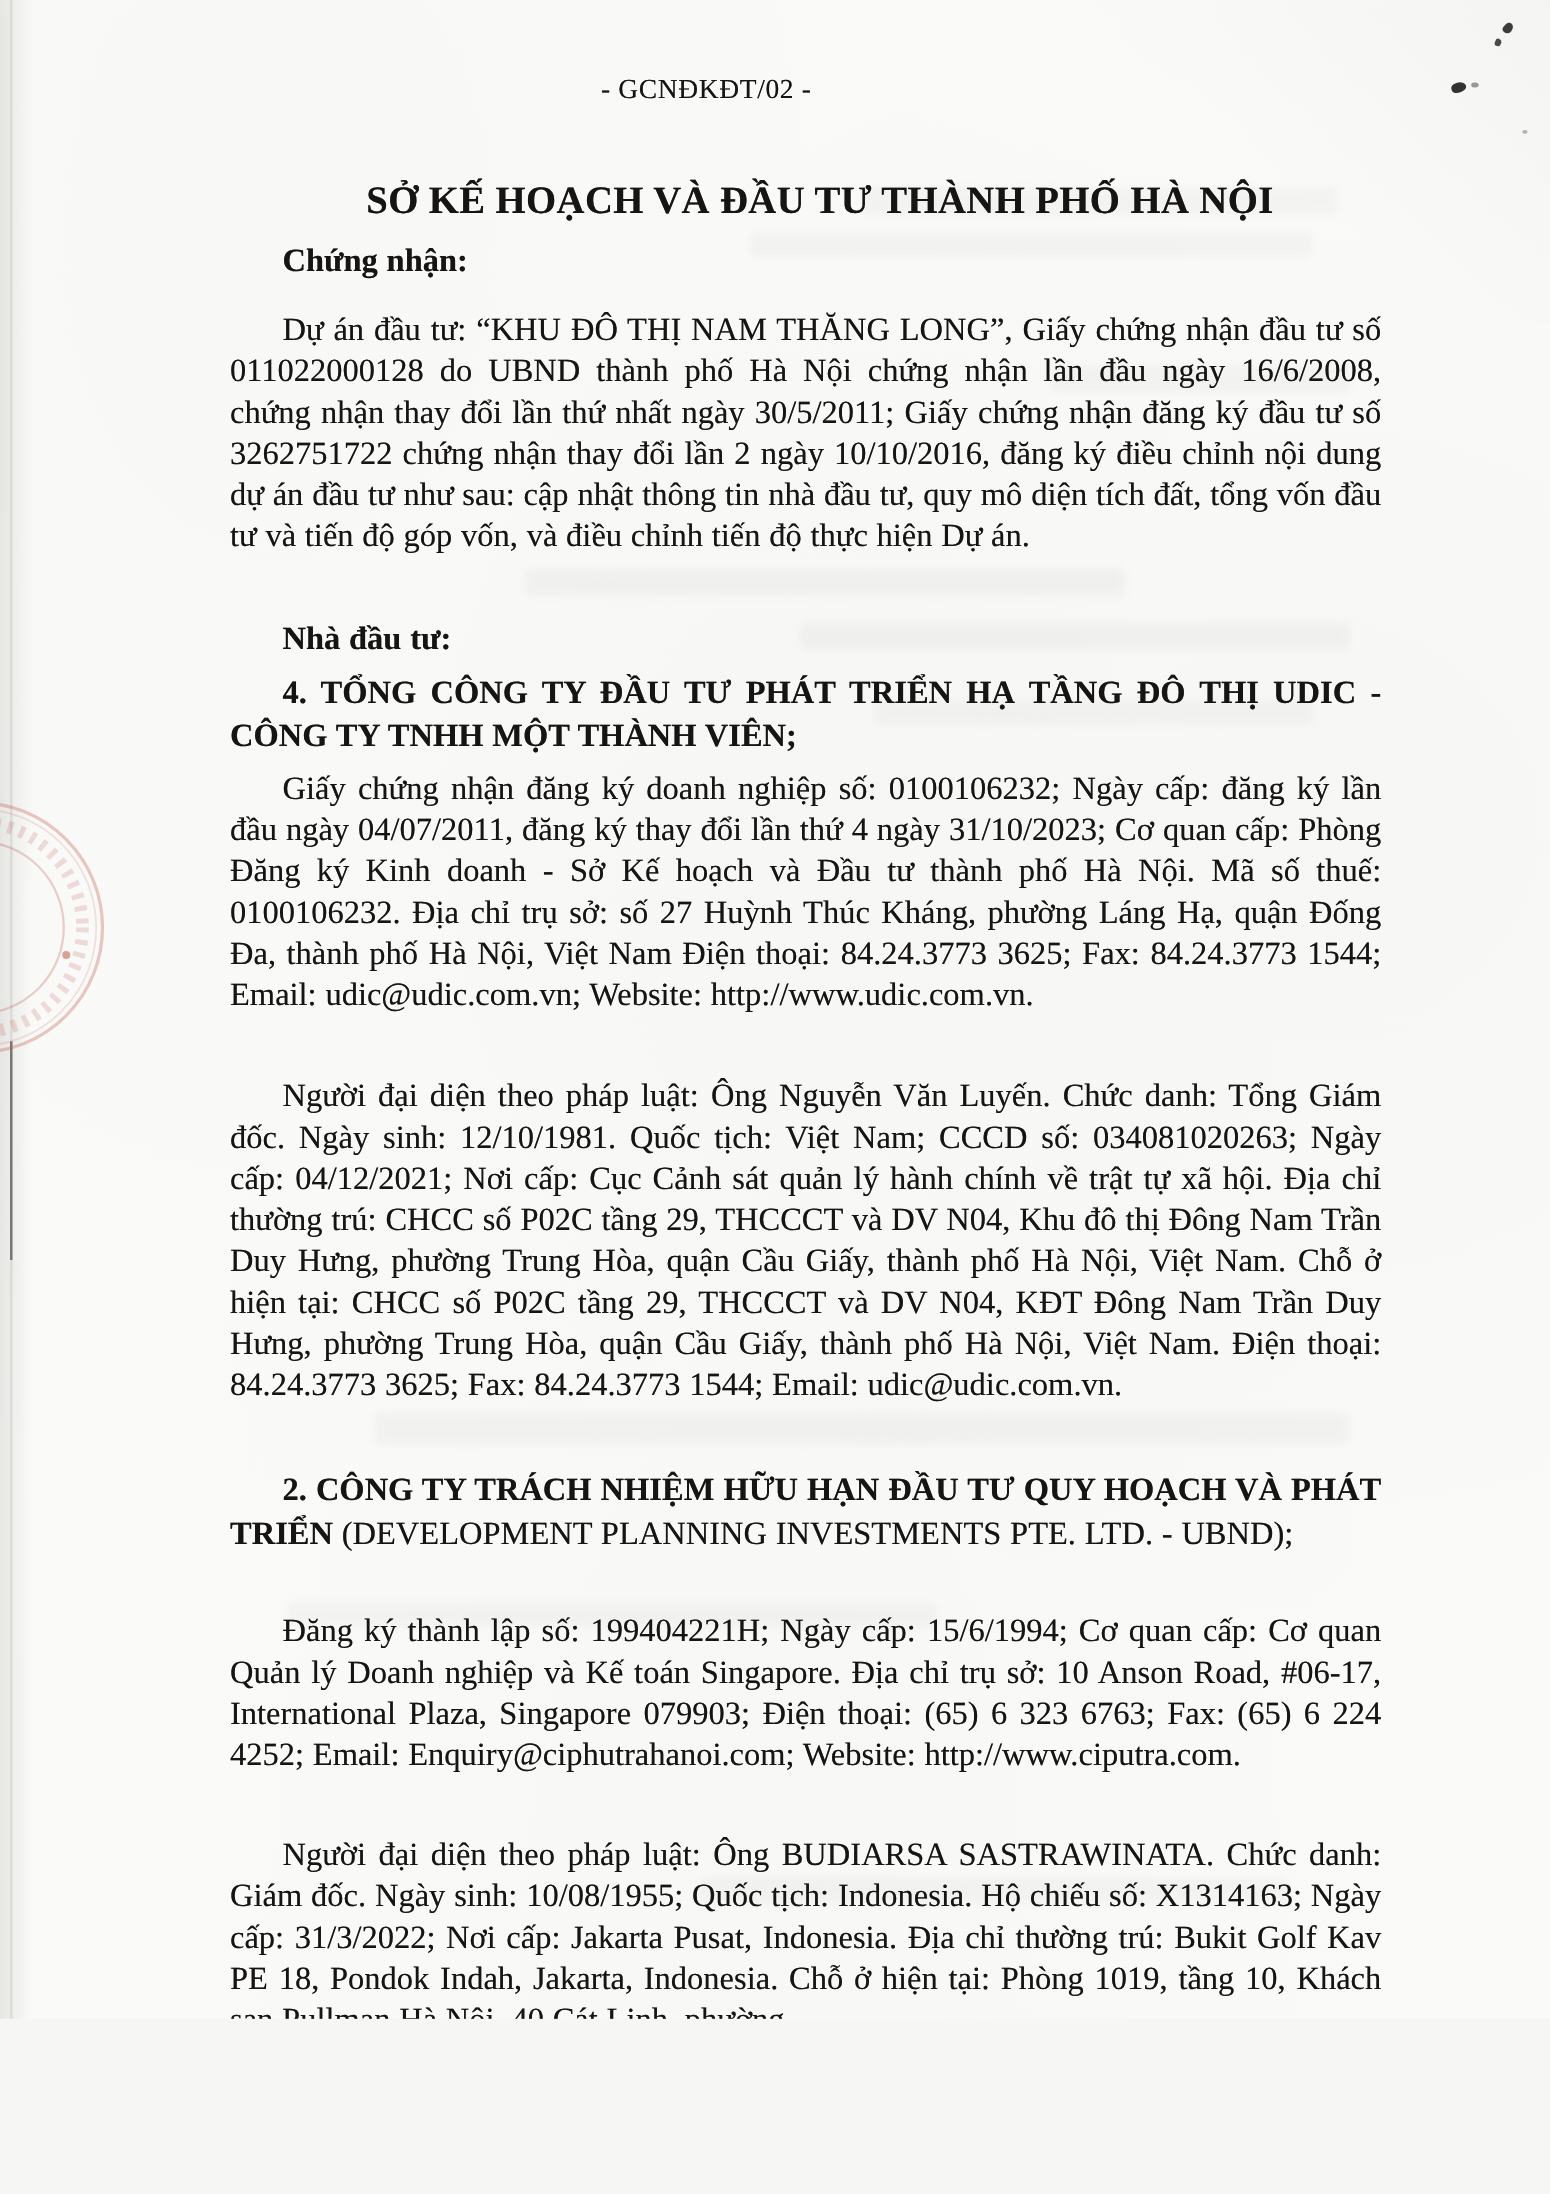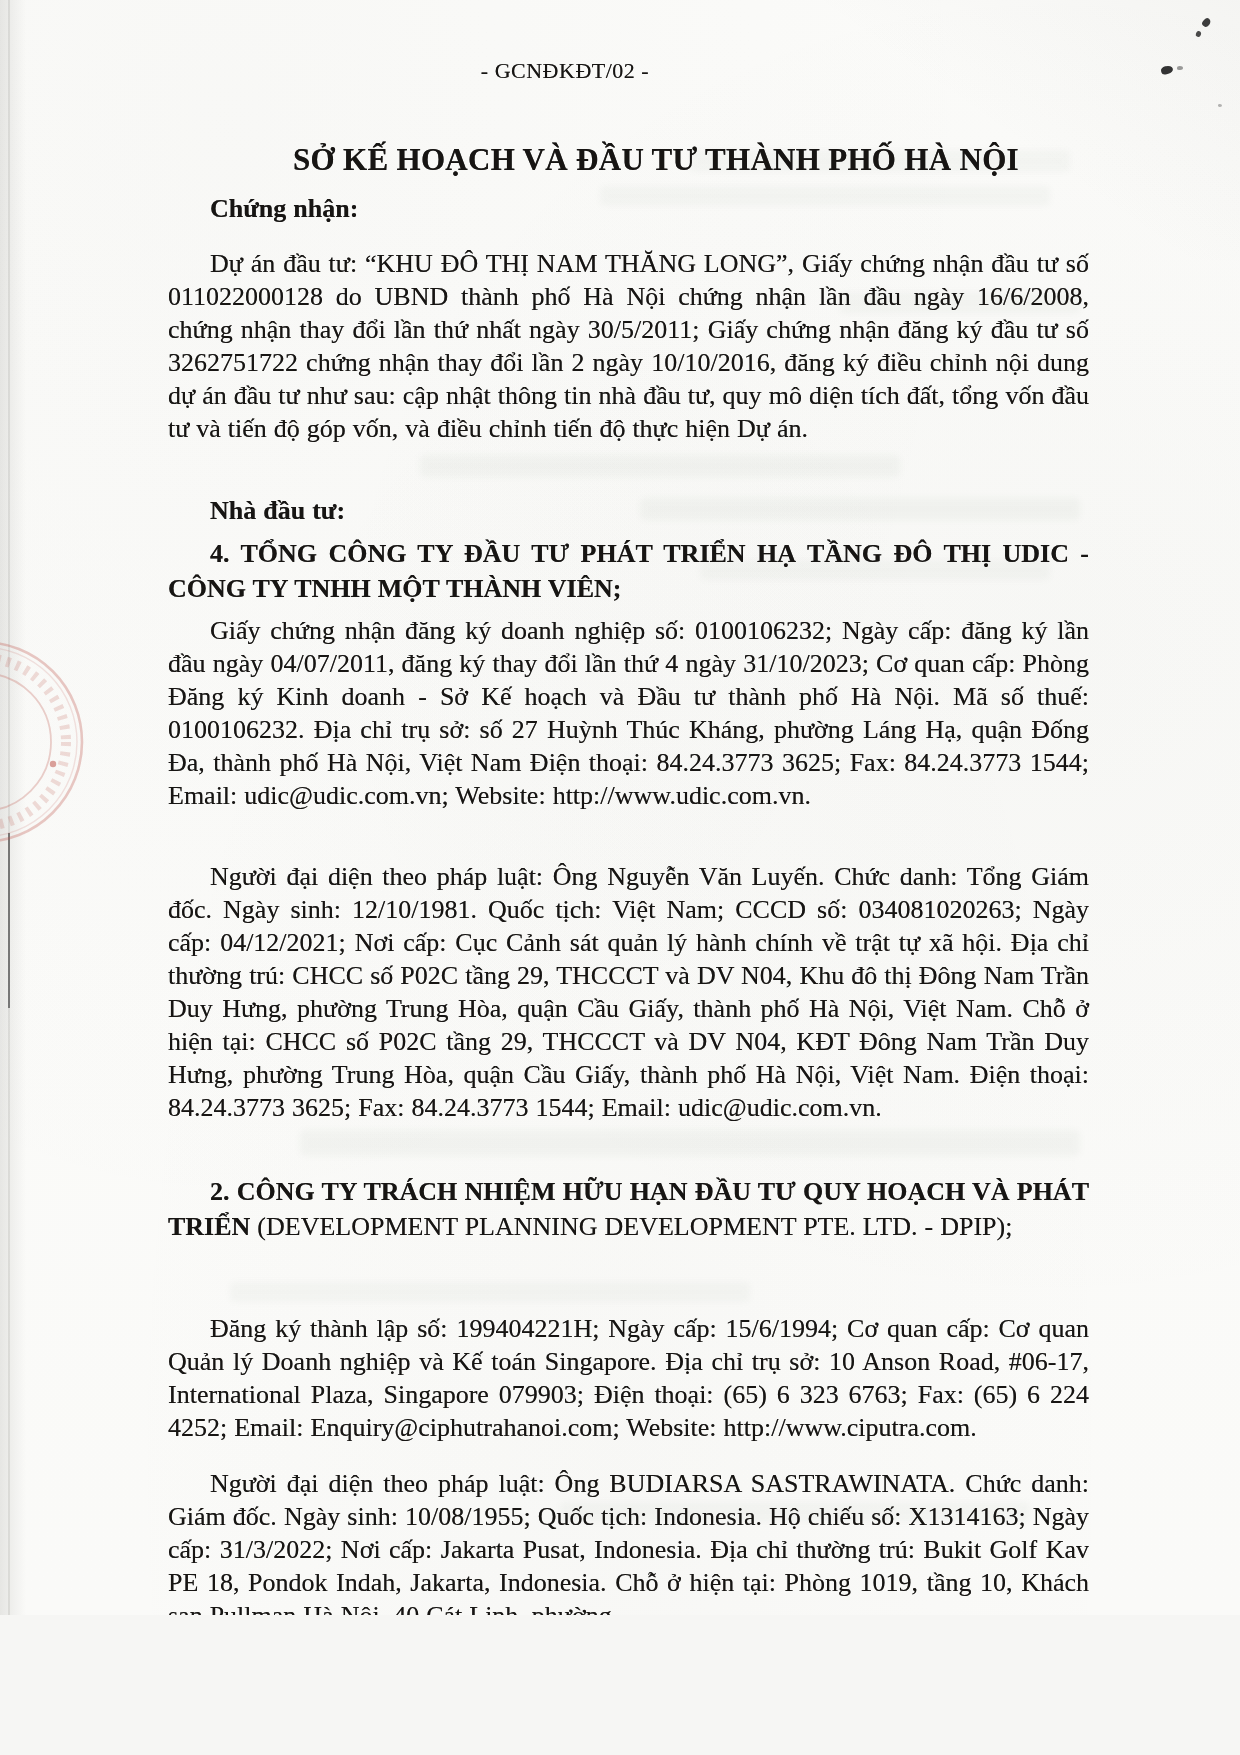--- a/index.html
+++ b/index.html
@@ -38,21 +38,21 @@
     text-shadow:0 0 0.4px rgba(20,20,20,0.6);
   }
   .issuer{
     position:absolute;top:142px;left:0;width:100%;margin:0;text-align:center;
     font-size:31px;font-weight:bold;letter-spacing:0.3px;
     text-shadow:0 0 0.5px rgba(20,20,20,0.7);
     padding-left:36px;
   }
   .content{position:absolute;left:168px;top:0;width:921px;}
   .blk{
-    position:absolute;left:0;width:100%;margin:0;
+    position:absolute;left:16px;width:100%;margin:0;
     font-size:26px;line-height:33px;word-spacing:0.5px;
     text-align:justify;text-indent:42px;
     text-shadow:0 0 0.4px rgba(20,20,20,0.6);
   }
   .bold{font-weight:bold;}
   .heading{line-height:35px;}
 </style>
 </head>
 <body>
 
@@ -101,20 +101,20 @@
     <p class="blk" style="top:247px;">Dự án đầu tư: “KHU ĐÔ THỊ NAM THĂNG LONG”, Giấy chứng nhận đầu tư số 011022000128 do UBND thành phố Hà Nội chứng nhận lần đầu ngày 16/6/2008, chứng nhận thay đổi lần thứ nhất ngày 30/5/2011; Giấy chứng nhận đăng ký đầu tư số 3262751722 chứng nhận thay đổi lần 2 ngày 10/10/2016, đăng ký điều chỉnh nội dung dự án đầu tư như sau: cập nhật thông tin nhà đầu tư, quy mô diện tích đất, tổng vốn đầu tư và tiến độ góp vốn, và điều chỉnh tiến độ thực hiện Dự án.</p>
 
     <p class="blk bold" style="top:494px;">Nhà đầu tư:</p>
 
     <p class="blk heading" style="top:536px;"><span class="bold">4. TỔNG CÔNG TY ĐẦU TƯ PHÁT TRIỂN HẠ TẦNG ĐÔ THỊ UDIC - CÔNG TY TNHH MỘT THÀNH VIÊN;</span><span></span></p>
 
     <p class="blk" style="top:614px;">Giấy chứng nhận đăng ký doanh nghiệp số: 0100106232; Ngày cấp: đăng ký lần đầu ngày 04/07/2011, đăng ký thay đổi lần thứ 4 ngày 31/10/2023; Cơ quan cấp: Phòng Đăng ký Kinh doanh - Sở Kế hoạch và Đầu tư thành phố Hà Nội. Mã số thuế: 0100106232. Địa chỉ trụ sở: số 27 Huỳnh Thúc Kháng, phường Láng Hạ, quận Đống Đa, thành phố Hà Nội, Việt Nam Điện thoại: 84.24.3773 3625; Fax: 84.24.3773 1544; Email: udic@udic.com.vn; Website: http://www.udic.com.vn.</p>
 
     <p class="blk" style="top:860px;">Người đại diện theo pháp luật: Ông Nguyễn Văn Luyến. Chức danh: Tổng Giám đốc. Ngày sinh: 12/10/1981. Quốc tịch: Việt Nam; CCCD số: 034081020263; Ngày cấp: 04/12/2021; Nơi cấp: Cục Cảnh sát quản lý hành chính về trật tự xã hội. Địa chỉ thường trú: CHCC số P02C tầng 29, THCCCT và DV N04, Khu đô thị Đông Nam Trần Duy Hưng, phường Trung Hòa, quận Cầu Giấy, thành phố Hà Nội, Việt Nam. Chỗ ở hiện tại: CHCC số P02C tầng 29, THCCCT và DV N04, KĐT Đông Nam Trần Duy Hưng, phường Trung Hòa, quận Cầu Giấy, thành phố Hà Nội, Việt Nam. Điện thoại: 84.24.3773 3625; Fax: 84.24.3773 1544; Email: udic@udic.com.vn.</p>
 
-    <p class="blk heading" style="top:1174px;"><span class="bold">2. CÔNG TY TRÁCH NHIỆM HỮU HẠN ĐẦU TƯ QUY HOẠCH VÀ PHÁT TRIỂN</span><span> (DEVELOPMENT PLANNING DEVELOPMENT PTE. LTD. - DPIP);</span></p>
+    <p class="blk heading" style="top:1174px;"><span class="bold">2. CÔNG TY TRÁCH NHIỆM HỮU HẠN ĐẦU TƯ QUY HOẠCH VÀ PHÁT TRIỂN</span><span> (DEVELOPMENT PLANNING INVESTMENTS PTE. LTD. - UBND);</span></p>
 
-    <p class="blk" style="top:1288px;margin-top:24px;">Đăng ký thành lập số: 199404221H; Ngày cấp: 15/6/1994; Cơ quan cấp: Cơ quan Quản lý Doanh nghiệp và Kế toán Singapore. Địa chỉ trụ sở: 10 Anson Road, #06-17, International Plaza, Singapore 079903; Điện thoại: (65) 6 323 6763; Fax: (65) 6 224 4252; Email: Enquiry@ciphutrahanoi.com; Website: http://www.ciputra.com.</p>
+    <p class="blk" style="top:1288px;">Đăng ký thành lập số: 199404221H; Ngày cấp: 15/6/1994; Cơ quan cấp: Cơ quan Quản lý Doanh nghiệp và Kế toán Singapore. Địa chỉ trụ sở: 10 Anson Road, #06-17, International Plaza, Singapore 079903; Điện thoại: (65) 6 323 6763; Fax: (65) 6 224 4252; Email: Enquiry@ciphutrahanoi.com; Website: http://www.ciputra.com.</p>
 
     <p class="blk" style="top:1467px;">Người đại diện theo pháp luật: Ông BUDIARSA SASTRAWINATA. Chức danh: Giám đốc. Ngày sinh: 10/08/1955; Quốc tịch: Indonesia. Hộ chiếu số: X1314163; Ngày cấp: 31/3/2022; Nơi cấp: Jakarta Pusat, Indonesia. Địa chỉ thường trú: Bukit Golf Kav PE 18, Pondok Indah, Jakarta, Indonesia. Chỗ ở hiện tại: Phòng 1019, tầng 10, Khách sạn Pullman Hà Nội, 40 Cát Linh, phường</p>
 
   </div>
 </div>
 
 </body></html>

